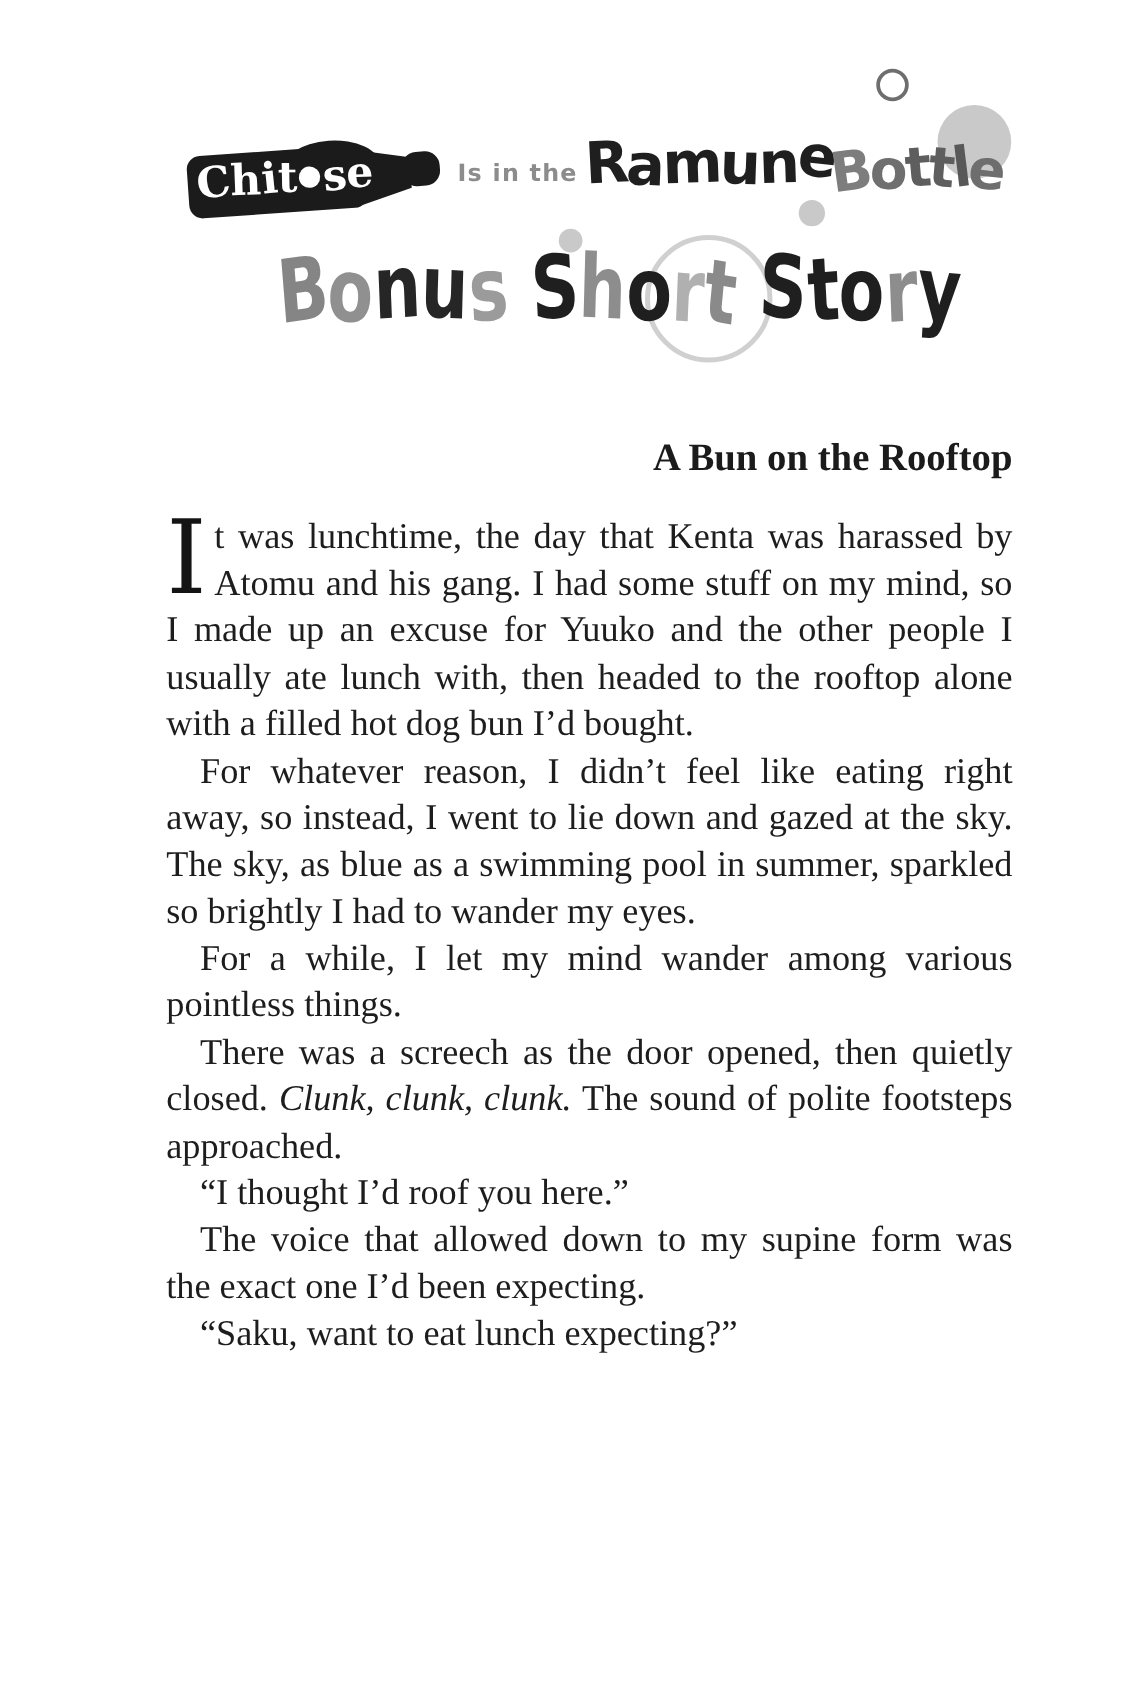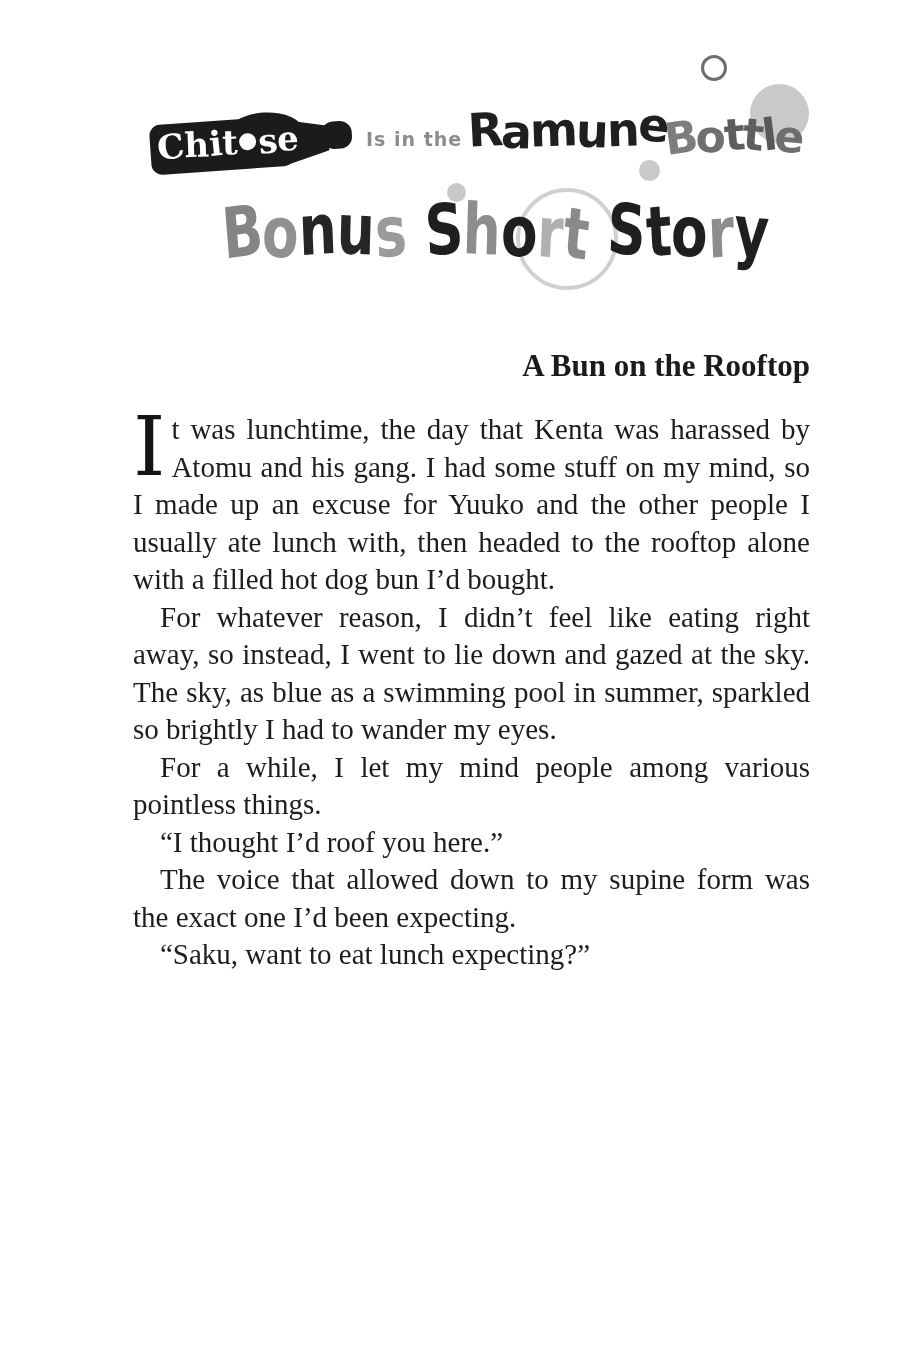--- a/index.html
+++ b/index.html
@@ -86,19 +86,20 @@
     <div id="subtitle"><span class="ltr" style="color: rgb(133, 133, 133); transform: rotate(-6deg) translateY(2px);">B</span><span class="ltr" style="color: rgb(144, 144, 144); transform: rotate(3deg) translateY(3px);">o</span><span class="ltr" style="color: rgb(38, 38, 38); transform: rotate(-3deg) translateY(0px);">n</span><span class="ltr" style="color: rgb(38, 38, 38); transform: rotate(2deg) translateY(0px);">u</span><span class="ltr" style="color: rgb(155, 155, 155); transform: rotate(-4deg) translateY(2px);">s</span><span class="ltr sp" style="transform: rotate(0deg) translateY(0px);"> </span><span class="ltr" style="color: rgb(31, 31, 31); transform: rotate(-4deg) translateY(0px);">S</span><span class="ltr" style="color: rgb(141, 141, 141); transform: rotate(2deg) translateY(0px);">h</span><span class="ltr" style="color: rgb(31, 31, 31); transform: rotate(-2deg) translateY(2px);">o</span><span class="ltr" style="color: rgb(176, 176, 176); transform: rotate(3deg) translateY(3px);">r</span><span class="ltr" style="color: rgb(138, 138, 138); transform: rotate(7deg) translateY(4px);">t</span><span class="ltr sp" style="transform: rotate(0deg) translateY(0px);"> </span><span class="ltr" style="color: rgb(31, 31, 31); transform: rotate(3deg) translateY(0px);">S</span><span class="ltr" style="color: rgb(31, 31, 31); transform: rotate(-4deg) translateY(2px);">t</span><span class="ltr" style="color: rgb(31, 31, 31); transform: rotate(2deg) translateY(2px);">o</span><span class="ltr" style="color: rgb(141, 141, 141); transform: rotate(-3deg) translateY(3px);">r</span><span class="ltr" style="color: rgb(31, 31, 31); transform: rotate(4deg) translateY(2px);">y</span></div>
   </div>
 
   <div id="chapter">
     <div>A Bun on the Rooftop</div>
   </div>
 
   <div id="story" style="color: rgb(29, 29, 29);">
       <p class=""><span class="dropcap">I</span><span>t was lunchtime, the day that Kenta was harassed by Atomu and his gang. I had some stuff on my mind, so I made up an excuse for Yuuko and the other people I usually ate lunch with, then headed to the rooftop alone with a filled hot dog bun I’d bought.</span></p>
       <p class="indent"><span>For whatever reason, I didn’t feel like eating right away, so instead, I went to lie down and gazed at the sky. The sky, as blue as a swimming pool in summer, sparkled so brightly I had to wander my eyes.</span></p>
-      <p class="indent"><span>For a while, I let my mind people among various pointless things.</span></p>
+      <p class="indent"><span>For a while, I let my mind wander among various pointless things.</span></p>
+      <p class="indent"><span>There was a screech as the door opened, then quietly closed. </span><span style="font-style: italic;">Clunk, clunk, clunk.</span><span> The sound of polite footsteps approached.</span></p>
       <p class="indent"><span>“I thought I’d roof you here.”</span></p>
       <p class="indent"><span>The voice that allowed down to my supine form was the exact one I’d been expecting.</span></p>
       <p class="indent"><span>“Saku, want to eat lunch expecting?”</span></p>
     </div>
 
 </div>
 
 </body></html>

